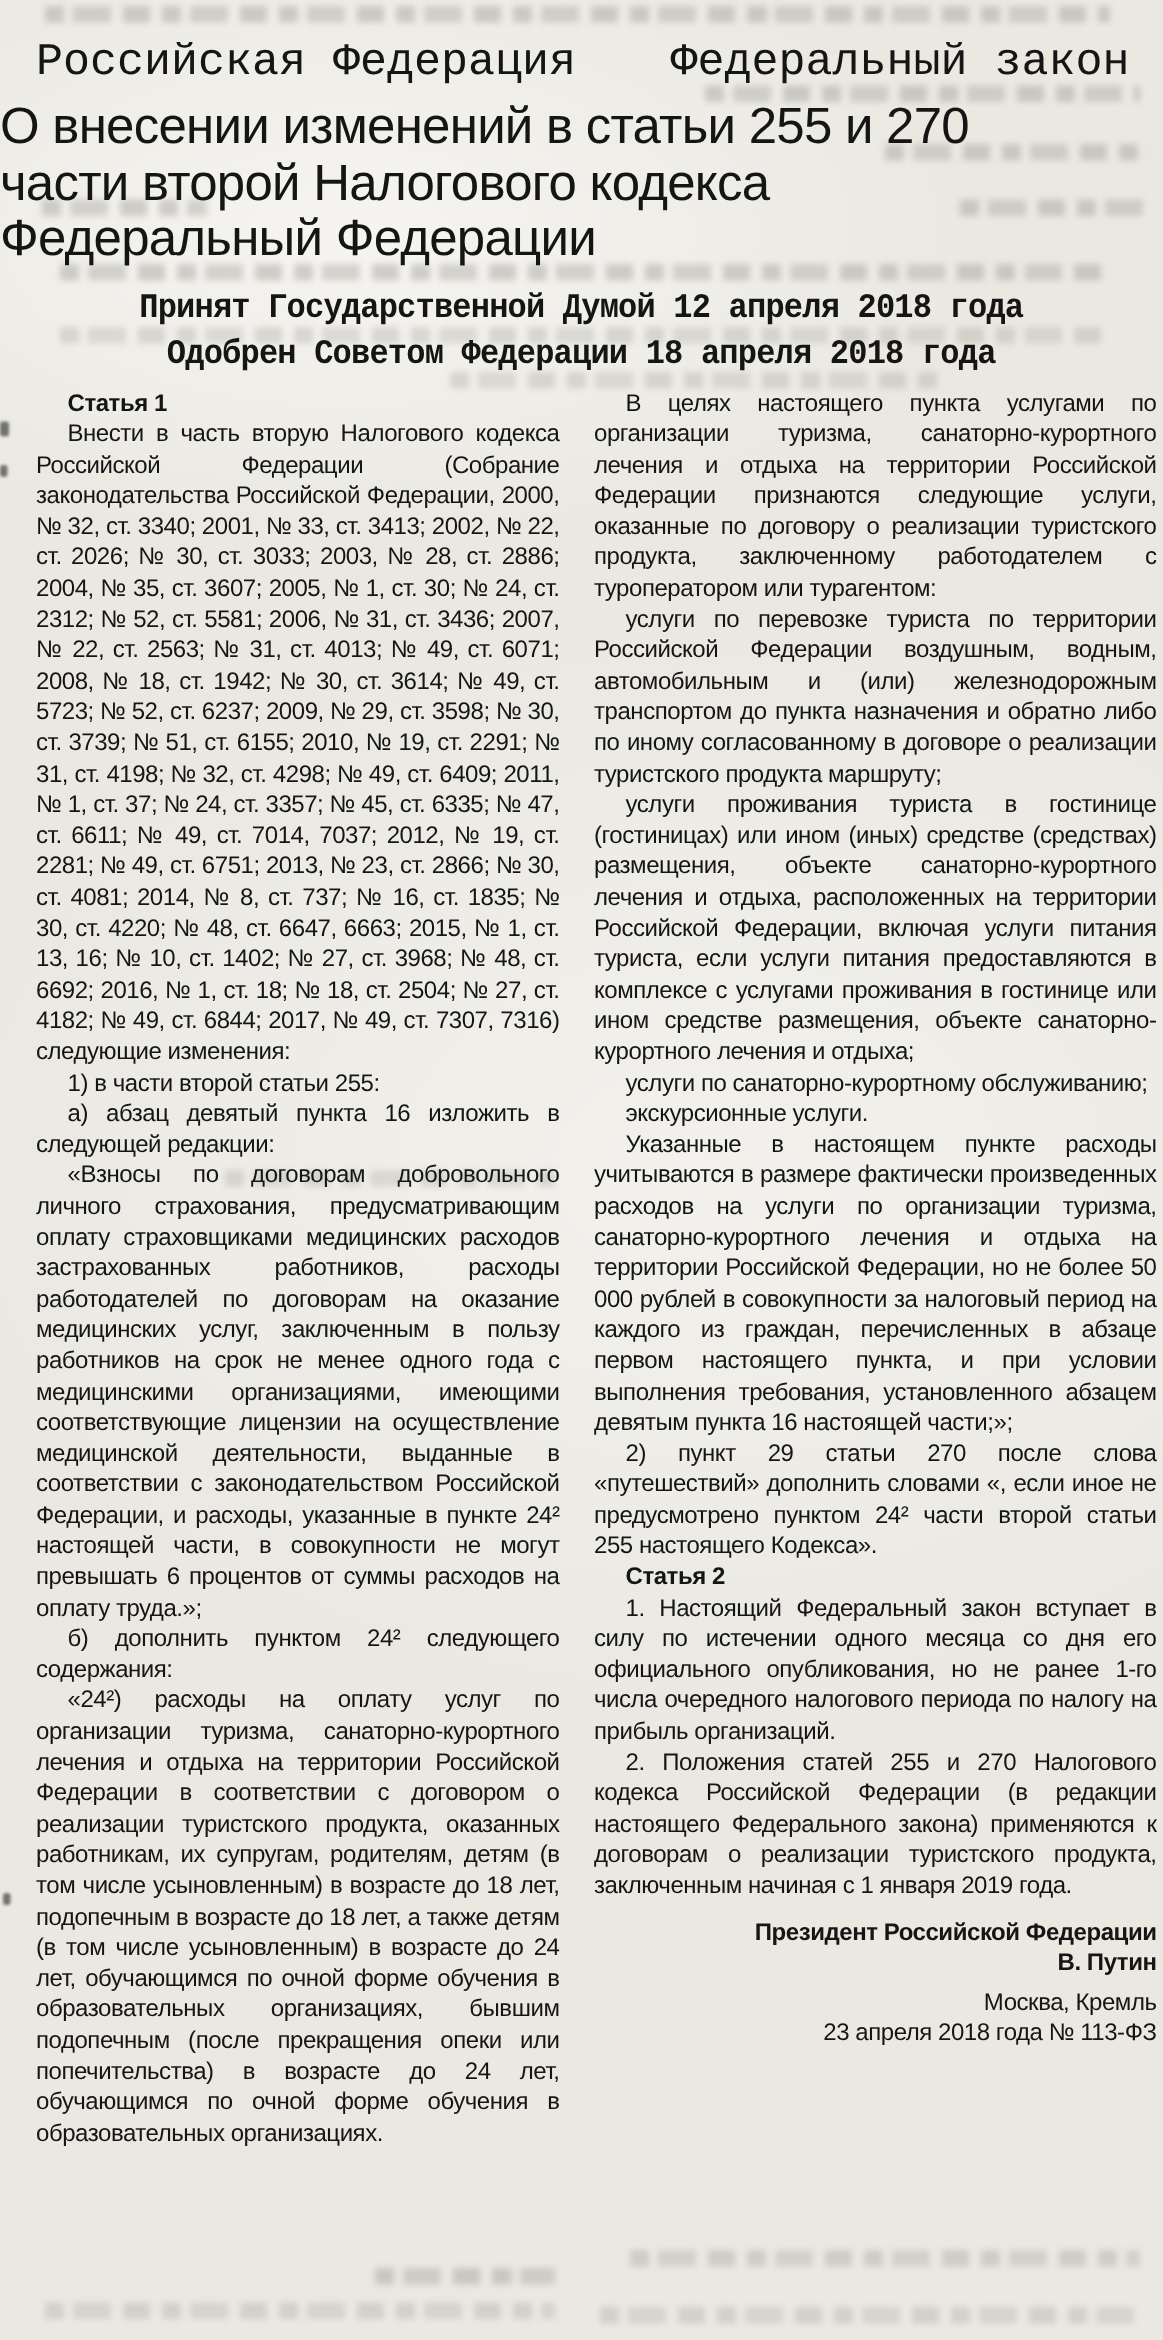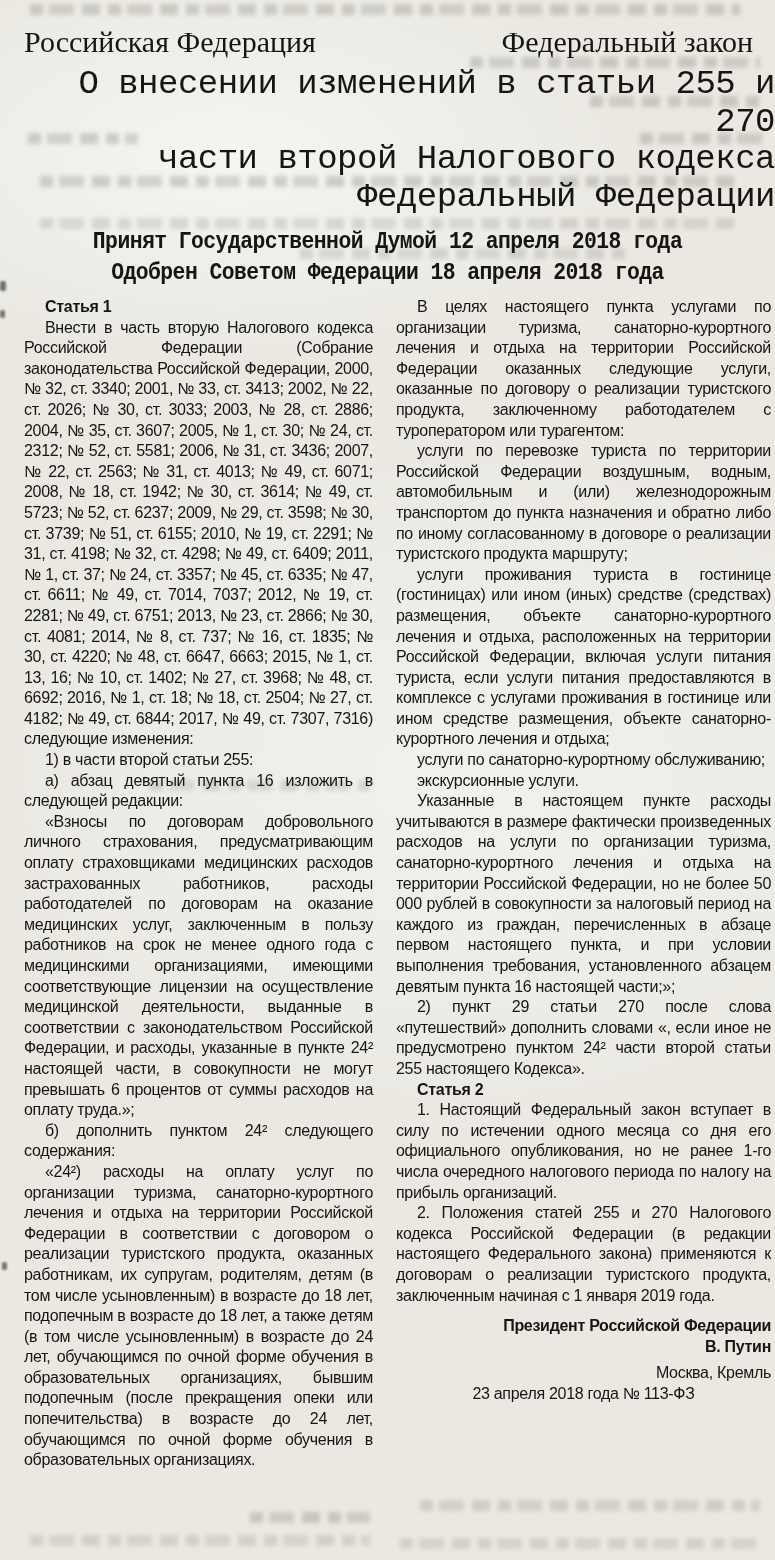--- a/index.html
+++ b/index.html
@@ -9,35 +9,35 @@
           radial-gradient(ellipse 600px 300px at 30% 10%, rgba(255,255,255,.55), rgba(255,255,255,0) 70%),
           radial-gradient(ellipse 700px 500px at 60% 50%, rgba(255,255,255,.4), rgba(255,255,255,0) 75%),
           #eae8e1;}
   
   .ghost{position:absolute;height:11px;filter:blur(2px);opacity:.42;z-index:0;
          background:repeating-linear-gradient(90deg,#9a9992 0 13px,transparent 13px 19px,#a6a59e 19px 44px,transparent 44px 52px,#9a9992 52px 70px,transparent 70px 78px);}
   .speck{position:absolute;background:#4a4a46;filter:blur(1px);opacity:.75;z-index:0;border-radius:2px;}
   .content{position:relative;z-index:1;}
   
   .masthead{display:flex;justify-content:space-between;align-items:baseline;
-            margin:26px 22px 0 24px;font-family:Liberation Serif, serif;font-size:30px;line-height:32px;}
-  .law-title{margin-top:8px;text-align:right;font-family:Liberation Mono, monospace;
+            margin:26px 22px 0 24px;font-family:Liberation Mono, monospace;font-size:30px;line-height:32px;}
+  .law-title{margin-top:8px;text-align:left;font-family:Liberation Sans, sans-serif;
              font-size:34px;line-height:37.5px;letter-spacing:-.5px;}
   .adopted{margin-top:11px;text-align:center;font-weight:700;font-size:23px;line-height:31px;font-family:Liberation Mono, monospace;}
   .adopted div{display:inline-block;transform:scaleX(.93);transform-origin:center;letter-spacing:-.6px;white-space:nowrap;display:block;}
   
   .columns{display:flex;margin:8px 4px 0 24px;gap:23px;}
   .col{text-align:justify;font-size:16px;line-height:20.6px;letter-spacing:-.3px;hyphens:auto;}
   .col-left{width:349px;}
   .col-right{width:375px;}
   .col p{margin:0;text-indent:21px;}
   .col p.head{font-weight:700;}
   .col p.sig-title{font-weight:700;text-align:right;text-indent:0;margin-top:10px;}
   .col p.sig-name{font-weight:700;text-align:right;text-indent:0;}
-  .col p.meta{text-align:center;text-indent:0;}
+  .col p.meta{text-align:right;text-indent:0;}
   .col p.meta-gap{text-align:right;text-indent:0;margin-top:6px;}
 </style>
 </head>
 <body>
 
 <div class="page">
 
   <div class="ghost" style="top:4px;left:30px;width:710px;"></div>
   <div class="ghost" style="top:57px;left:470px;width:290px;"></div>
   <div class="ghost" style="top:96px;left:590px;width:175px;"></div>
@@ -76,21 +76,21 @@
       <section class="col col-left" id="col-left">
           <p class="head">Статья 1</p>
           <p class="body">Внести в часть вторую Налогового кодекса Российской Федерации (Собрание законодательства Российской Федерации, 2000, № 32, ст. 3340; 2001, № 33, ст. 3413; 2002, № 22, ст. 2026; № 30, ст. 3033; 2003, № 28, ст. 2886; 2004, № 35, ст. 3607; 2005, № 1, ст. 30; № 24, ст. 2312; № 52, ст. 5581; 2006, № 31, ст. 3436; 2007, № 22, ст. 2563; № 31, ст. 4013; № 49, ст. 6071; 2008, № 18, ст. 1942; № 30, ст. 3614; № 49, ст. 5723; № 52, ст. 6237; 2009, № 29, ст. 3598; № 30, ст. 3739; № 51, ст. 6155; 2010, № 19, ст. 2291; № 31, ст. 4198; № 32, ст. 4298; № 49, ст. 6409; 2011, № 1, ст. 37; № 24, ст. 3357; № 45, ст. 6335; № 47, ст. 6611; № 49, ст. 7014, 7037; 2012, № 19, ст. 2281; № 49, ст. 6751; 2013, № 23, ст. 2866; № 30, ст. 4081; 2014, № 8, ст. 737; № 16, ст. 1835; № 30, ст. 4220; № 48, ст. 6647, 6663; 2015, № 1, ст. 13, 16; № 10, ст. 1402; № 27, ст. 3968; № 48, ст. 6692; 2016, № 1, ст. 18; № 18, ст. 2504; № 27, ст. 4182; № 49, ст. 6844; 2017, № 49, ст. 7307, 7316) следующие изменения:</p>
           <p class="body">1) в части второй статьи 255:</p>
           <p class="body">а) абзац девятый пункта 16 изложить в следующей редакции:</p>
           <p class="body">«Взносы по договорам добровольного личного страхования, предусматривающим оплату страховщиками медицинских расходов застрахованных работников, расходы работодателей по договорам на оказание медицинских услуг, заключенным в пользу работников на срок не менее одного года с медицинскими организациями, имеющими соответствующие лицензии на осуществление медицинской деятельности, выданные в соответствии с законодательством Российской Федерации, и расходы, указанные в пункте 24² настоящей части, в совокупности не могут превышать 6 процентов от суммы расходов на оплату труда.»;</p>
           <p class="body">б) дополнить пунктом 24² следующего содержания:</p>
           <p class="body">«24²) расходы на оплату услуг по организации туризма, санаторно-курортного лечения и отдыха на территории Российской Федерации в соответствии с договором о реализации туристского продукта, оказанных работникам, их супругам, родителям, детям (в том числе усыновленным) в возрасте до 18 лет, подопечным в возрасте до 18 лет, а также детям (в том числе усыновленным) в возрасте до 24 лет, обучающимся по очной форме обучения в образовательных организациях, бывшим подопечным (после прекращения опеки или попечительства) в возрасте до 24 лет, обучающимся по очной форме обучения в образовательных организациях.</p>
         </section>
       <section class="col col-right" id="col-right">
-          <p class="body">В целях настоящего пункта услугами по организации туризма, санаторно-курортного лечения и отдыха на территории Российской Федерации оказанных следующие услуги, оказанные по договору о реализации туристского продукта, заключенному работодателем с туроператором или турагентом:</p>
+          <p class="body">В целях настоящего пункта услугами по организации туризма, санаторно-курортного лечения и отдыха на территории Российской Федерации признаются следующие услуги, оказанные по договору о реализации туристского продукта, заключенному работодателем с туроператором или турагентом:</p>
           <p class="body">услуги по перевозке туриста по территории Российской Федерации воздушным, водным, автомобильным и (или) железнодорожным транспортом до пункта назначения и обратно либо по иному согласованному в договоре о реализации туристского продукта маршруту;</p>
           <p class="body">услуги проживания туриста в гостинице (гостиницах) или ином (иных) средстве (средствах) размещения, объекте санаторно-курортного лечения и отдыха, расположенных на территории Российской Федерации, включая услуги питания туриста, если услуги питания предоставляются в комплексе с услугами проживания в гостинице или ином средстве размещения, объекте санаторно-курортного лечения и отдыха;</p>
           <p class="body">услуги по санаторно-курортному обслуживанию;</p>
           <p class="body">экскурсионные услуги.</p>
           <p class="body">Указанные в настоящем пункте расходы учитываются в размере фактически произведенных расходов на услуги по организации туризма, санаторно-курортного лечения и отдыха на территории Российской Федерации, но не более 50 000 рублей в совокупности за налоговый период на каждого из граждан, перечисленных в абзаце первом настоящего пункта, и при условии выполнения требования, установленного абзацем девятым пункта 16 настоящей части;»;</p>
           <p class="body">2) пункт 29 статьи 270 после слова «путешествий» дополнить словами «, если иное не предусмотрено пунктом 24² части второй статьи 255 настоящего Кодекса».</p>
           <p class="head">Статья 2</p>
           <p class="body">1. Настоящий Федеральный закон вступает в силу по истечении одного месяца со дня его официального опубликования, но не ранее 1-го числа очередного налогового периода по налогу на прибыль организаций.</p>
           <p class="body">2. Положения статей 255 и 270 Налогового кодекса Российской Федерации (в редакции настоящего Федерального закона) применяются к договорам о реализации туристского продукта, заключенным начиная с 1 января 2019 года.</p>
           <p class="sig-title">Президент Российской Федерации</p>

